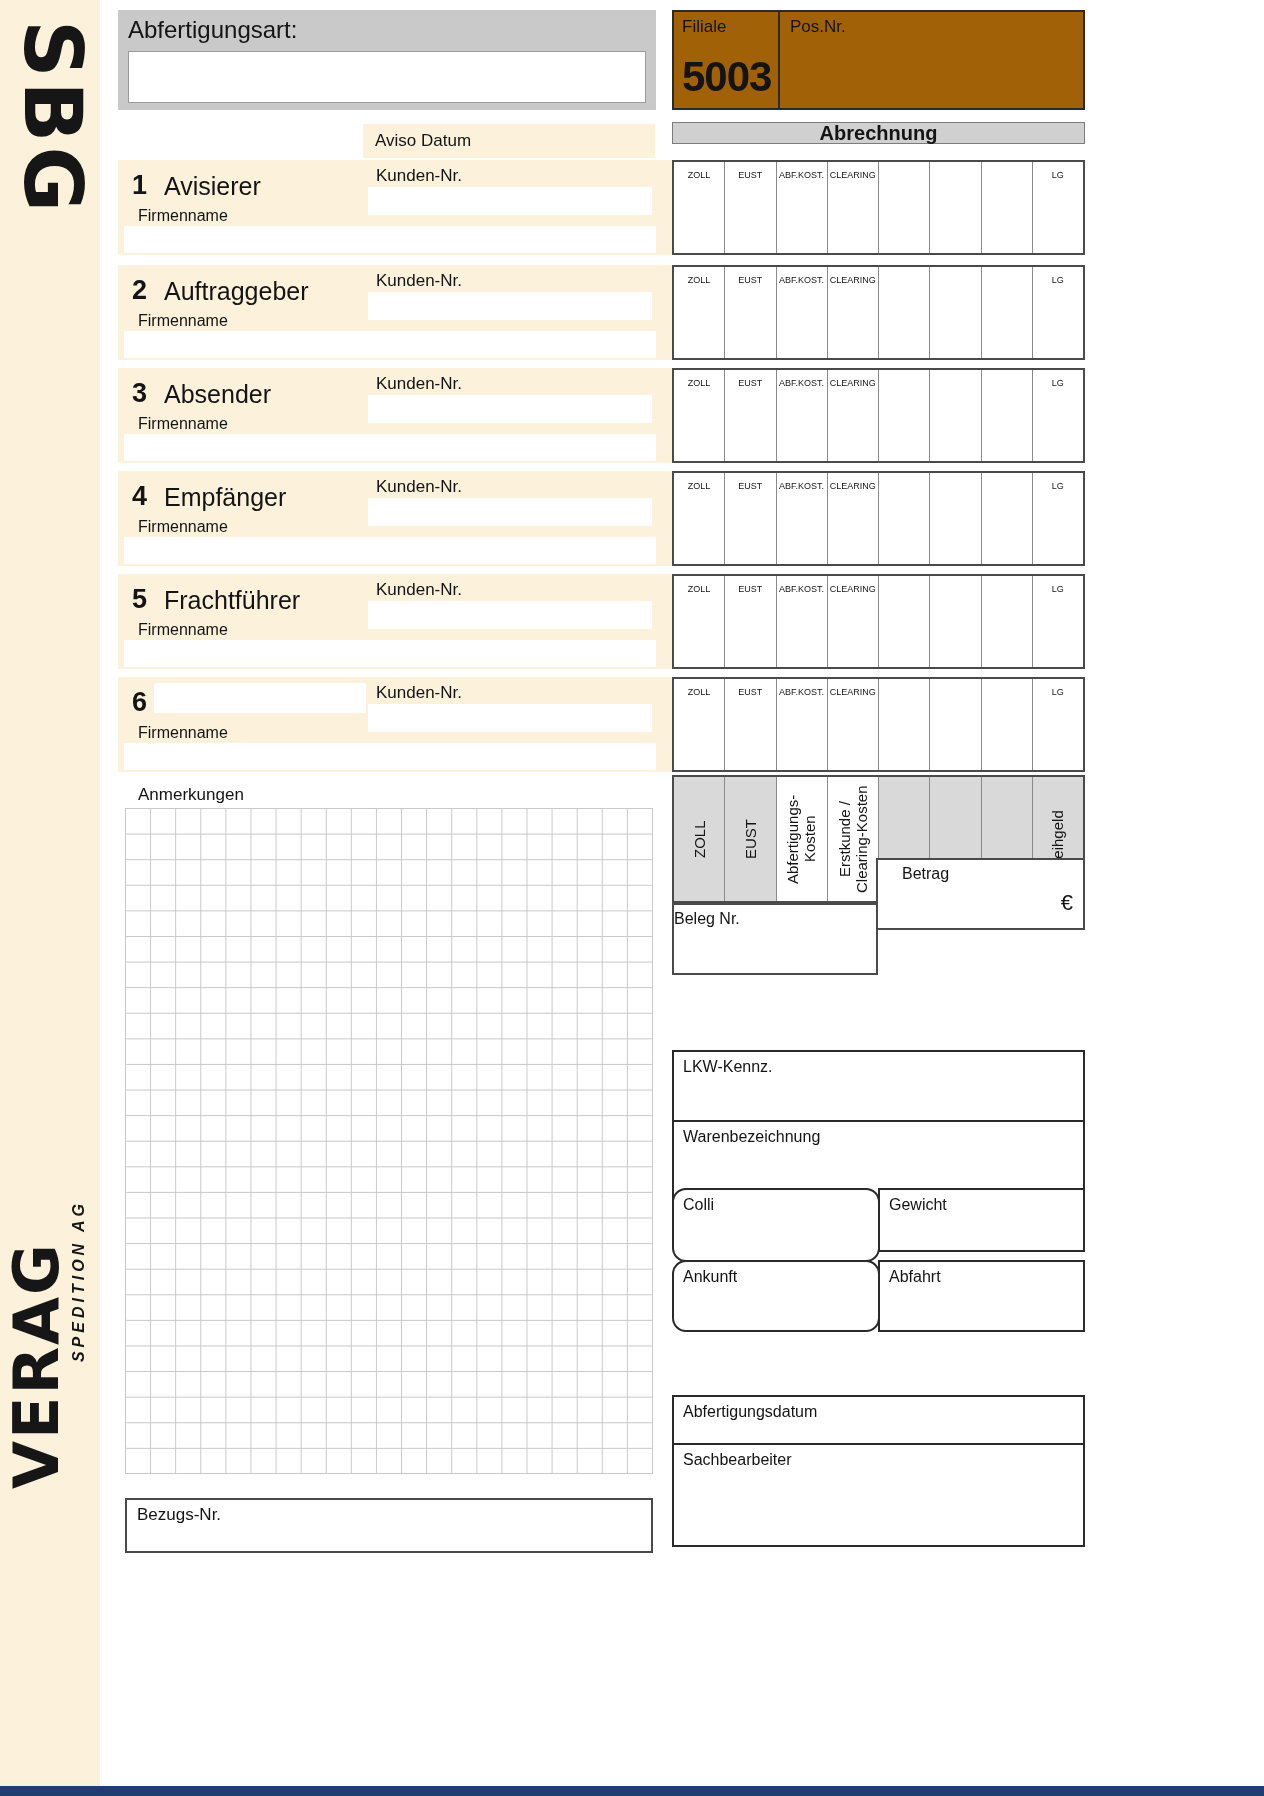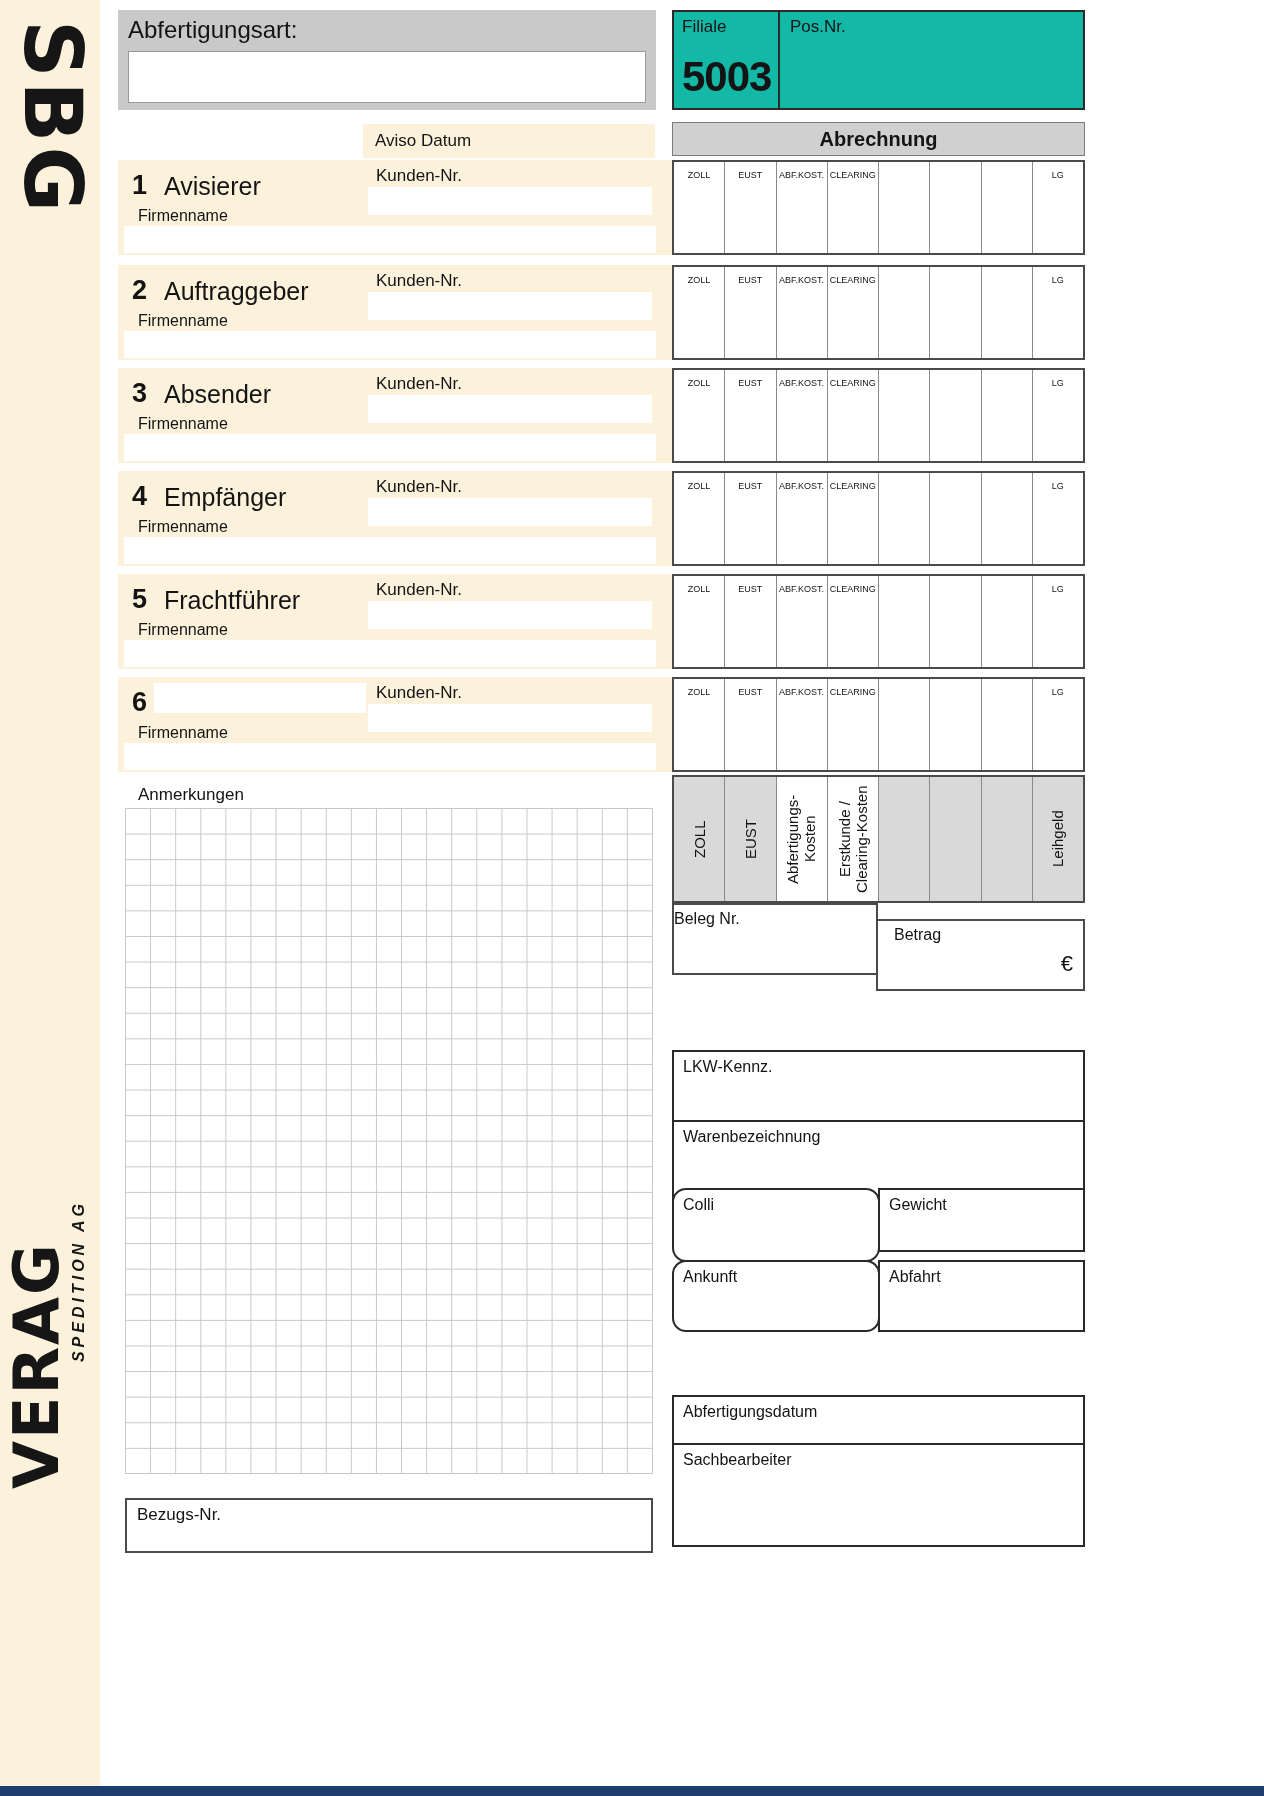--- a/index.html
+++ b/index.html
@@ -10,28 +10,28 @@
   .strip{position:absolute;left:0;top:0;width:100px;height:1796px;background:#fcf2dc;}
   .sbg{position:absolute;left:12px;top:20px;writing-mode:vertical-rl;font-family:"DejaVu Sans",sans-serif;font-weight:900;font-size:80px;letter-spacing:4px;line-height:1;color:#161616;}
   .verag{position:absolute;left:6px;top:1242px;writing-mode:vertical-rl;transform:rotate(180deg);font-family:"DejaVu Sans",sans-serif;font-weight:900;font-size:62px;letter-spacing:2px;line-height:1;color:#161616;}
   .spedition{position:absolute;left:70px;top:1200px;writing-mode:vertical-rl;transform:rotate(180deg);font-weight:700;font-style:italic;font-size:16px;letter-spacing:4px;color:#161616;}
   .footer-bar{position:absolute;left:0;top:1786px;width:1264px;height:10px;background:#1d3e6f;}
 
   .abf-box{position:absolute;left:118px;top:10px;width:538px;height:100px;background:#c9c9c9;padding:6px 10px;}
   .abf-label{font-size:24px;}
   .abf-input{margin-top:7px;width:518px;height:52px;background:#fff;border:1px solid #9a9a9a;}
 
-  .filiale-box{position:absolute;left:672px;top:10px;width:413px;height:100px;border:2px solid #2a2a2a;background:#14b8a6;display:flex;}
+  .filiale-box{position:absolute;left:672px;top:10px;width:413px;height:100px;border:2px solid #2a2a2a;background:#a16207;display:flex;}
   .filiale-cell{width:106px;border-right:2px solid #2a2a2a;padding:5px 8px;}
   .filiale-label{font-size:17px;}
   .filiale-value{font-size:42px;font-weight:700;margin-top:16px;letter-spacing:-1px;}
   .posnr-cell{flex:1;padding:5px 10px;font-size:17px;}
 
   .aviso{position:absolute;left:363px;top:124px;width:292px;height:34px;background:#fcf2dc;padding:7px 12px;font-size:17px;}
-  .abrechnung-title{position:absolute;left:672px;top:122px;width:413px;height:34px;background:#d0d0d0;border:1px solid #7c7c7c;display:flex;align-items:center;justify-content:center;font-size:20px;font-weight:700;}
+  .abrechnung-title{position:absolute;left:672px;top:122px;width:413px;height:22px;background:#d0d0d0;border:1px solid #7c7c7c;display:flex;align-items:center;justify-content:center;font-size:20px;font-weight:700;}
 
   .party{position:absolute;left:118px;width:554px;height:95px;background:#fcf2dc;}
   .p-num{position:absolute;left:14px;top:10px;font-size:27px;font-weight:700;}
   .p-label{position:absolute;left:46px;top:12px;font-size:25px;}
   .k-label{position:absolute;left:258px;top:6px;font-size:17px;}
   .k-input{position:absolute;left:250px;top:27px;width:284px;height:28px;background:#fff;}
   .f-label{position:absolute;left:20px;top:47px;font-size:16px;}
   .f-input{position:absolute;left:6px;top:66px;width:532px;height:27px;background:#fff;}
   .n-input{position:absolute;left:36px;top:6px;width:212px;height:30px;background:#fff;}
 
@@ -40,21 +40,21 @@
   .mt-cell.last{border-right:none;}
   .mt-h{font-size:9px;}
 
   .ft-row{position:absolute;left:672px;top:775px;width:413px;height:128px;border:2px solid #4a4a4a;background:#fff;display:flex;}
   .ft-cell{flex:1;border-right:1px solid #8a8a8a;display:flex;align-items:center;justify-content:center;}
   .ft-cell.last{border-right:none;}
   .ft-cell.gray{background:#d9d9d9;}
   .vtext{writing-mode:vertical-rl;transform:rotate(180deg);font-size:15px;line-height:1.15;height:118px;text-align:center;}
 
   .beleg-box{position:absolute;left:672px;top:903px;width:206px;height:72px;border:2px solid #4a4a4a;background:#fff;padding:5px 0;font-size:16px;}
-  .betrag-box{position:absolute;left:876px;top:919px;width:209px;height:72px;border:2px solid #4a4a4a;background:#fff;padding:5px 16px;font-size:16px;}
+  .betrag-box{position:absolute;left:876px;top:858px;width:209px;height:72px;border:2px solid #4a4a4a;background:#fff;padding:5px 24px;font-size:16px;}
   .euro{position:absolute;right:10px;top:30px;font-size:22px;}
 
   .anm-label{position:absolute;left:138px;top:785px;font-size:17px;}
   .grid{position:absolute;left:125px;top:808px;width:528px;height:666px;border-right:1px solid #c8c8c8;border-bottom:1px solid #c8c8c8;background-image:linear-gradient(to right,#c8c8c8 1px,transparent 1px),linear-gradient(to bottom,#c8c8c8 1px,transparent 1px);background-size:25.1px 25.6px;background-color:#fff;}
   .bezug-box{position:absolute;left:125px;top:1498px;width:528px;height:55px;border:2px solid #4a4a4a;background:#fff;padding:5px 10px;font-size:17px;}
 
   .rbox{position:absolute;left:672px;width:413px;border:2px solid #2a2a2a;background:#fff;padding:6px 9px;font-size:16px;}
   .rbox.half-l{width:208px;border-radius:14px;}
   .rbox.half-r{left:878px;width:207px;}
 </style>

